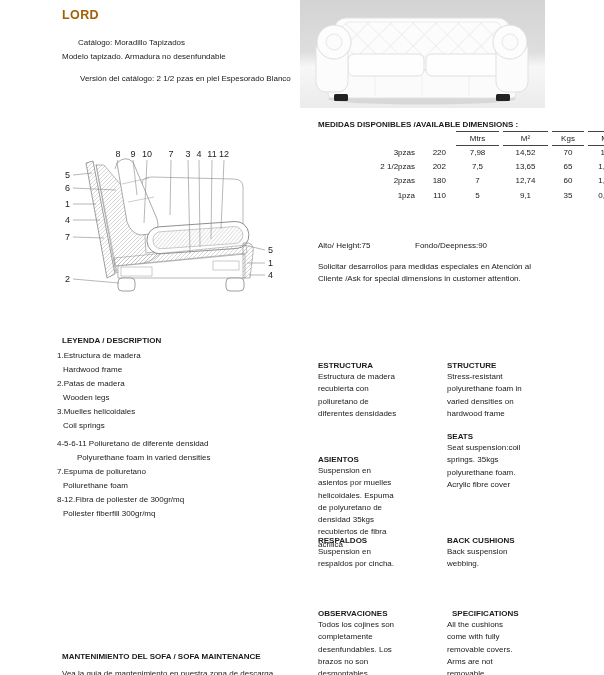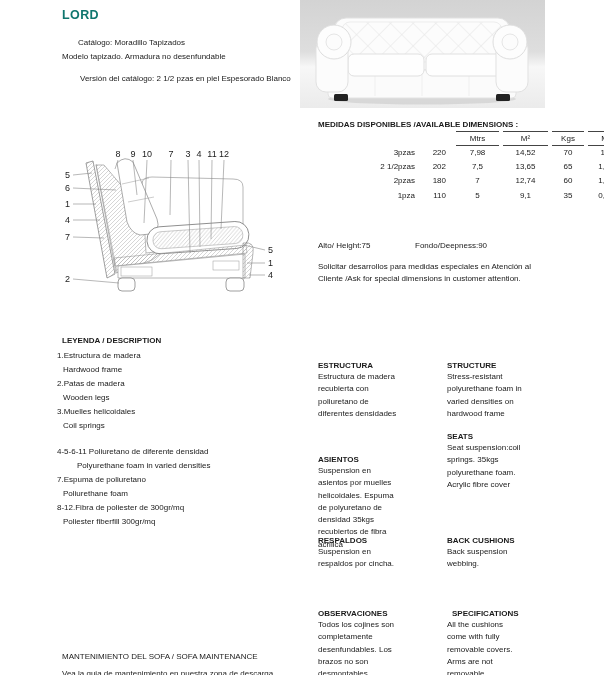--- a/index.html
+++ b/index.html
@@ -2,39 +2,39 @@
 <html><head>
 <meta charset="utf-8">
 <style>
   html,body{margin:0;padding:0;background:#fff;}
   .page{
     position:relative;width:604px;height:675px;background:#ffffff;
     font-family:"Liberation Sans","DejaVu Sans",sans-serif;color:#1a1a1a;
     overflow:hidden;
   }
   .abs{position:absolute;}
-  .b{font-weight:normal;}
+  .b{font-weight:bold;}
   .t8{font-size:8px;line-height:12.3px;}
   .t8l{font-size:8px;line-height:14px;}
-  .title{font-size:12.5px;font-weight:bold;letter-spacing:.4px;color:#0f766e;}
+  .title{font-size:12.5px;font-weight:bold;letter-spacing:.4px;color:#a16207;}
   .pre{white-space:pre-line;}
   
   .dims{left:318px;top:120px;width:286px;}
   .dims-title{font-size:8px;font-weight:bold;margin-bottom:2px;}
   .grid{display:grid;grid-template-columns:97px 33px 43px 45px 32px 36px;column-gap:4px;font-size:8px;}
   .grid .cell{line-height:14.2px;height:14.2px;overflow:hidden;}
   .c-name{text-align:right;}
   .c-w{text-align:right;padding-right:6px;}
   .c-n{text-align:center;}
   .hdr{border-top:1px solid #444;border-bottom:1px solid #444;line-height:13px!important;height:13px!important;}
   
   .legend{left:57px;top:334px;width:250px;font-size:8px;line-height:14px;}
   .legend-title{font-weight:bold;padding-left:5px;margin-bottom:1px;}
   .legend-item .en{padding-left:6px;}
-  .legend-item.gap{margin-top:12px;}
+  .legend-item.gap{margin-top:4px;}
   .legend-item.big-indent .en{padding-left:20px;}
   
   .spec-es{left:318px;width:118px;}
   .spec-en{left:447px;width:130px;}
   .spec-title{font-size:8px;font-weight:bold;margin-bottom:1px;}
   .spec-body{font-size:8px;line-height:12.3px;white-space:pre-line;}
   .diagram-svg text{font-family:"Liberation Sans","DejaVu Sans",sans-serif;font-size:9px;fill:#222;}
 </style>
 </head>
 <body>

